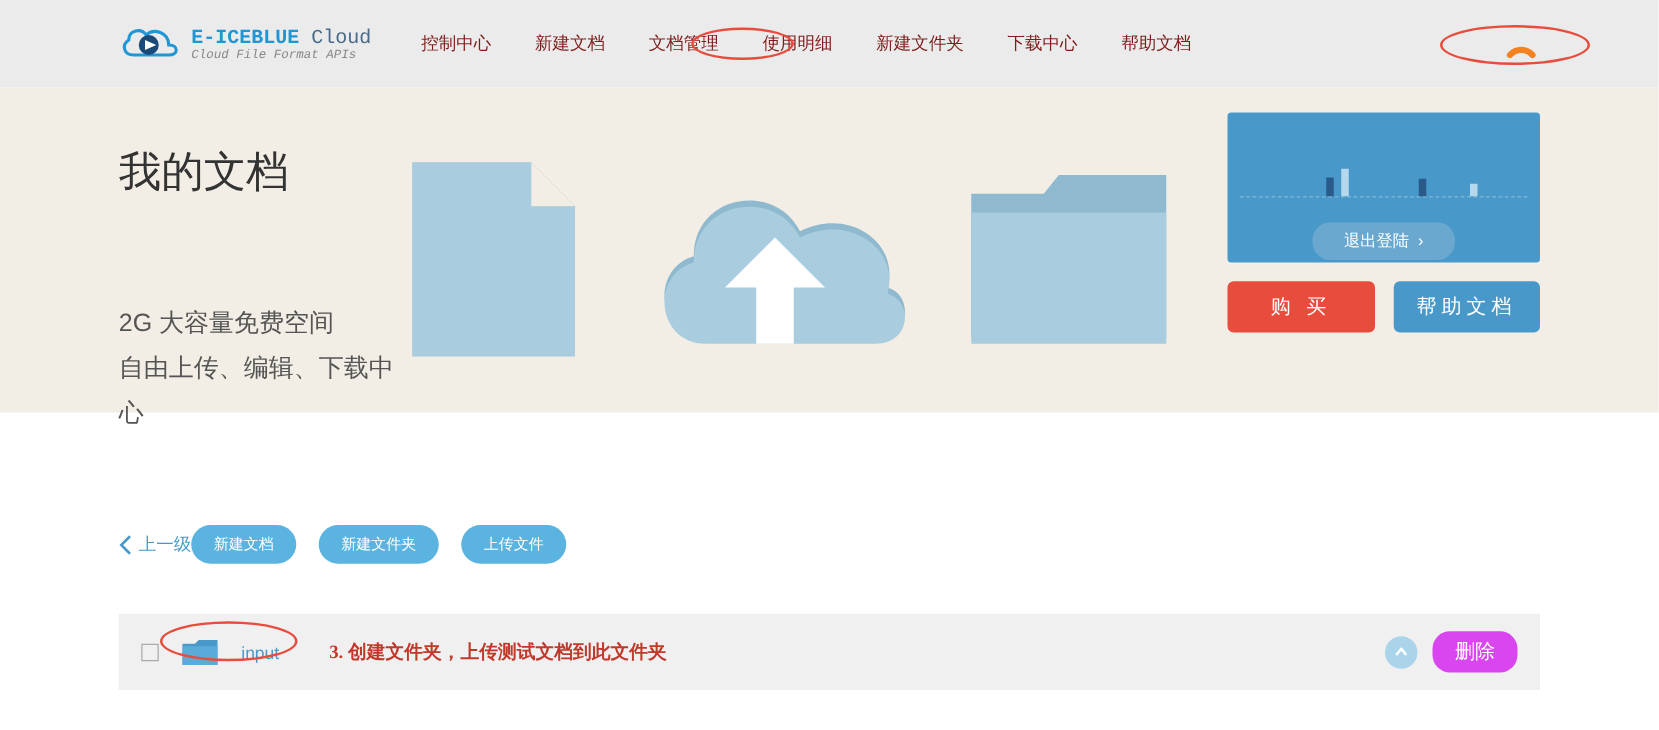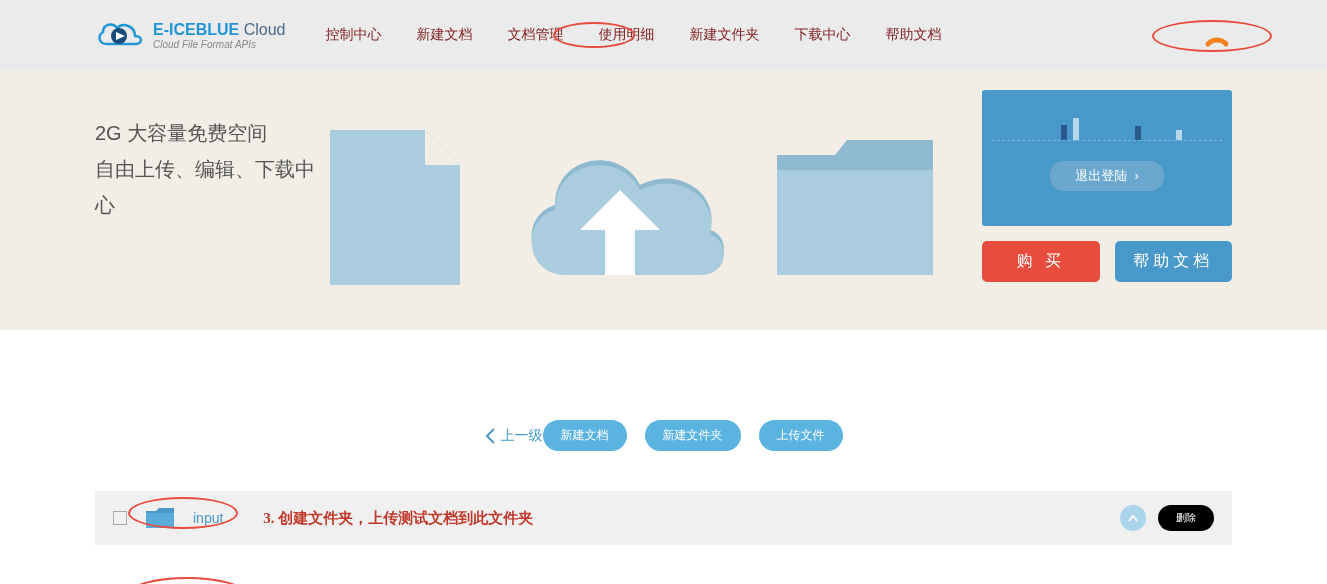--- a/index.html
+++ b/index.html
@@ -1,59 +1,59 @@
 <!DOCTYPE html>
 <html><head>
 <meta charset="utf-8">
 <style>
 * { margin: 0; padding: 0; box-sizing: border-box; }
 body { font-family: "Microsoft YaHei", Arial, sans-serif; background: #fff; width: 1327px; }
 
 .header { background: #ebebeb; height: 70px; display: flex; align-items: center; padding: 0 95px 0 95px; }
 .logo-area { display: flex; align-items: center; margin-right: 40px; }
 .logo-icon { width: 50px; height: 38px; margin-right: 8px; }
-.logo-text { display: flex; flex-direction: column; }
+.logo-text { display: flex; flex-direction: column; font-family: Liberation Mono, monospace; }
 .logo-title { font-size: 16px; color: #2196d6; font-weight: bold; }
 .logo-title .cloud { color: #4a6a8a; font-weight: normal; }
 .logo-sub { font-size: 10px; color: #888; font-style: italic; }
 .nav { display: flex; gap: 35px; flex: 1; }
 .nav-item { color: #7f1d1d; font-size: 14px; cursor: pointer; }
 .nav-item.circled { position: relative; }
 .user-icon { width: 30px; height: 30px; color: #f58220; position: relative; }
 
 .hero { background: #f2eee5; height: 260px; padding: 20px 95px 20px 95px; display: flex; position: relative; }
 .hero-left { width: 220px; padding-top: 25px; }
 .hero-title { font-size: 34px; color: #333; font-weight: normal; margin-bottom: 80px; }
 .hero-desc { font-size: 20px; color: #555; line-height: 1.8; }
 .hero-icons { display: flex; gap: 35px; align-items: center; margin-top: 10px; }
 .hero-right { position: absolute; right: 95px; top: 20px; width: 250px; }
-.chart-box { background: #4899c9; height: 136px; border-radius: 3px; padding: 11px 10px; margin-bottom: 15px; position: relative; }
+.chart-box { background: #4899c9; height: 120px; border-radius: 3px; padding: 28px 10px; margin-bottom: 15px; position: relative; }
 .chart-inner{ height: 40px; position: relative; border-bottom: 1px dashed rgba(255,255,255,0.3); }
 .logout-btn { display: block; margin: 20px auto 0; background: #6aa8d0; color: #fff; border: none; padding: 6px 25px; border-radius: 14px; font-size: 13px; cursor: pointer; }
 .action-buttons { display: flex; gap: 15px; }
 .btn { flex: 1; padding: 10px 0; border: none; border-radius: 5px; color: #fff; font-size: 16px; cursor: pointer; letter-spacing: 4px; }
 .btn-buy { background: #e84c3d; }
 .btn-help { background: #4899c9; }
 
 .annotation { color: #c0392b; font-family: SimSun, serif; font-size: 15px; font-weight: bold; position: absolute; }
 
 .content { padding: 90px 95px 0 95px; position: relative; }
-.content-header { display: flex; justify-content: center; align-items: center; margin-bottom: 40px; }
+.content-header { display: flex; justify-content: flex-start; align-items: center; margin-bottom: 40px; }
 .back-link { color: #4899c9; font-size: 14px; cursor: pointer; display: flex; align-items: center; gap: 6px; }
 .pill-buttons { display: flex; gap: 18px; }
 .pill { background: #5bb3e0; color: #fff; border: none; padding: 7px 18px; border-radius: 16px; font-size: 12px; cursor: pointer; }
 
 .file-row { background: #f0f0f0; display: flex; align-items: center; padding: 14px 18px; margin-bottom: 28px; position: relative; }
 .file-row.alt { background: #fff; }
 .checkbox { width: 14px; height: 14px; border: 1px solid #aaa; margin-right: 18px; cursor: pointer; }
 .folder-icon { width: 30px; height: 22px; margin-right: 18px; }
 .file-name { color: #4899c9; font-size: 14px; }
 .row-actions { margin-left: auto; display: flex; align-items: center; gap: 12px; }
 .circle-btn { width: 26px; height: 26px; border-radius: 50%; background: #a9d4ea; display: flex; align-items: center; justify-content: center; cursor: pointer; }
-.delete-btn { background: #000000; color: #fff; border: none; padding: 6px 18px; border-radius: 14px; font-size: 10px; cursor: pointer; }
+.delete-btn { background: #d946ef; color: #fff; border: none; padding: 6px 18px; border-radius: 14px; font-size: 16px; cursor: pointer; }
 
 .red-ellipse { position: absolute; border: 2px solid #e74c3c; border-radius: 50%; pointer-events: none; }
 </style>
 </head>
 <body>
 
 <div class="header">
   <div class="logo-area">
     <svg class="logo-icon" viewBox="0 0 50 38">
       <path d="M12 28 C4 28 2 20 8 16 C8 8 18 6 22 12 C28 6 40 10 40 20 C48 20 48 28 40 28 Z" fill="none" stroke="#2196d6" stroke-width="2.5"></path>
@@ -81,20 +81,21 @@
   </div>
   <div class="red-ellipse" style="right:55px; top:20px; width:120px; height:32px;"></div>
   <div class="red-ellipse" style="left:553px; top:22px; width:82px; height:26px;"></div>
 </div>
 
 <div class="annotation" style="right:50px; top:72px;">1. 须先登录账号</div>
 <div class="annotation" style="left:530px; top:80px;">2. 点击"文档管理"页面</div>
 
 <div class="hero">
   <div class="hero-left">
+    <h1 class="hero-title">我的文档</h1>
     <div class="hero-desc">
       <div>2G 大容量免费空间</div>
       <div>自由上传、编辑、下载中心</div>
     </div>
   </div>
   <div class="hero-icons">
     <svg width="160" height="180" viewBox="0 0 160 180">
       <path d="M15 15 L110 15 L145 50 L145 170 L15 170 Z" fill="#8fb9cf"></path>
       <path d="M15 15 L110 15 L110 50 L145 50 L145 170 L15 170 Z" fill="#a9cdde"></path>
       <path d="M110 15 L145 50 L110 50 Z" fill="#f2eee5"></path>

